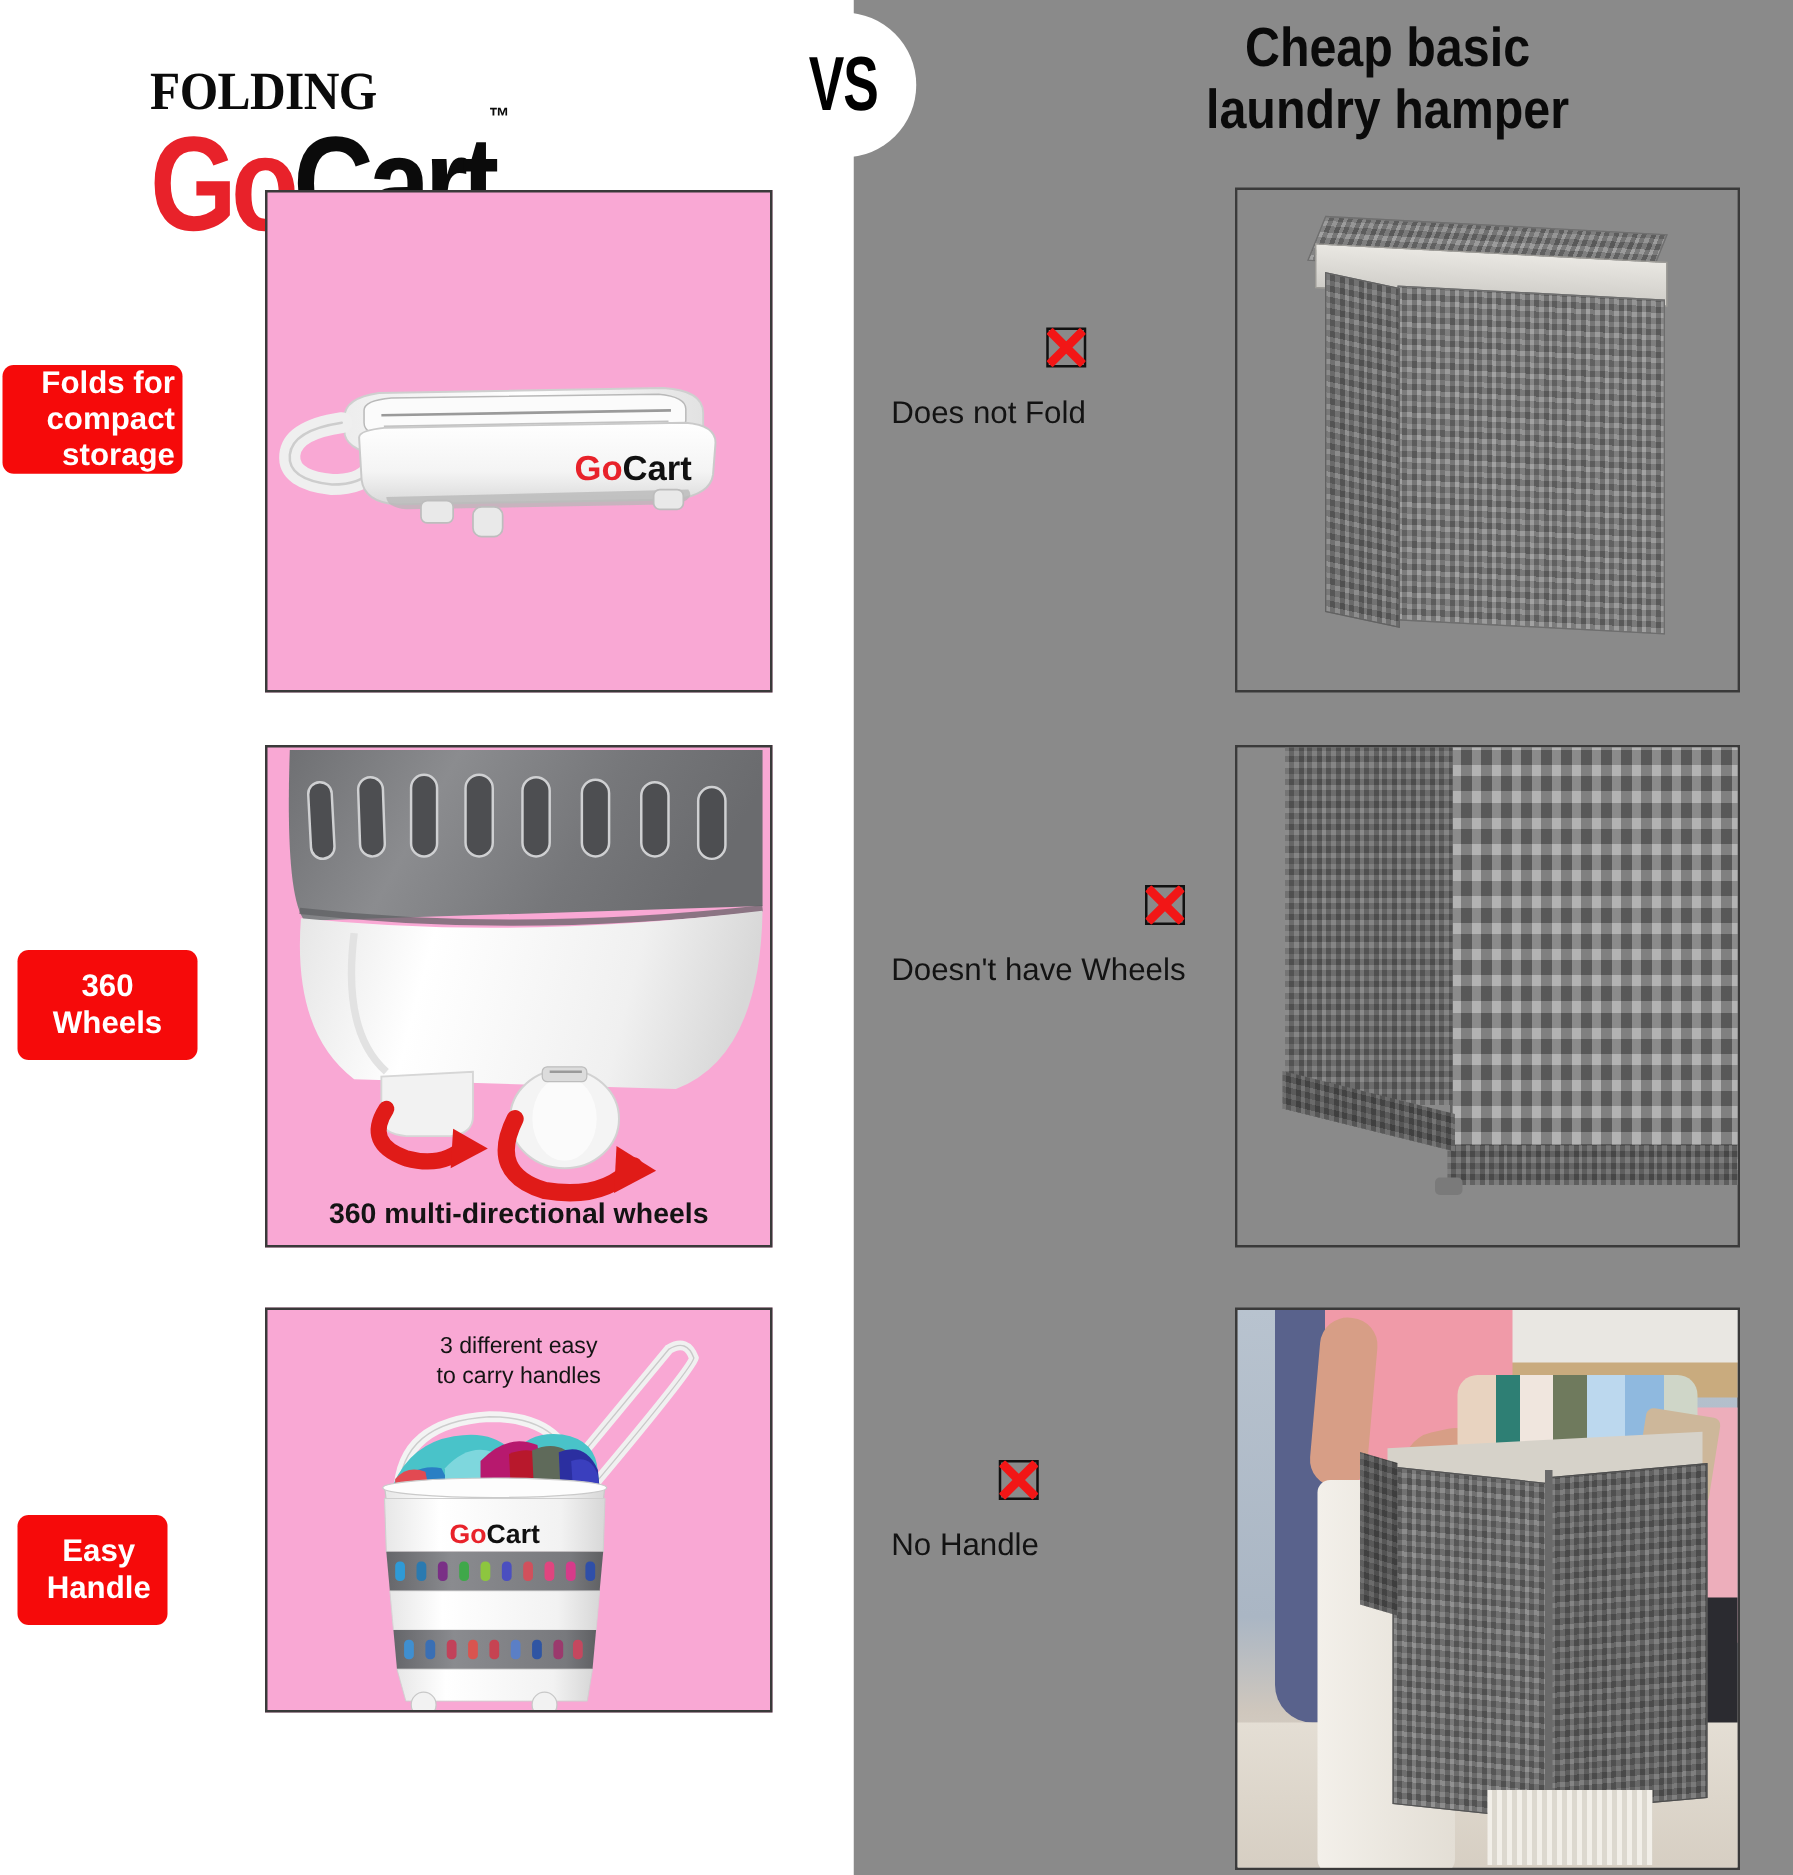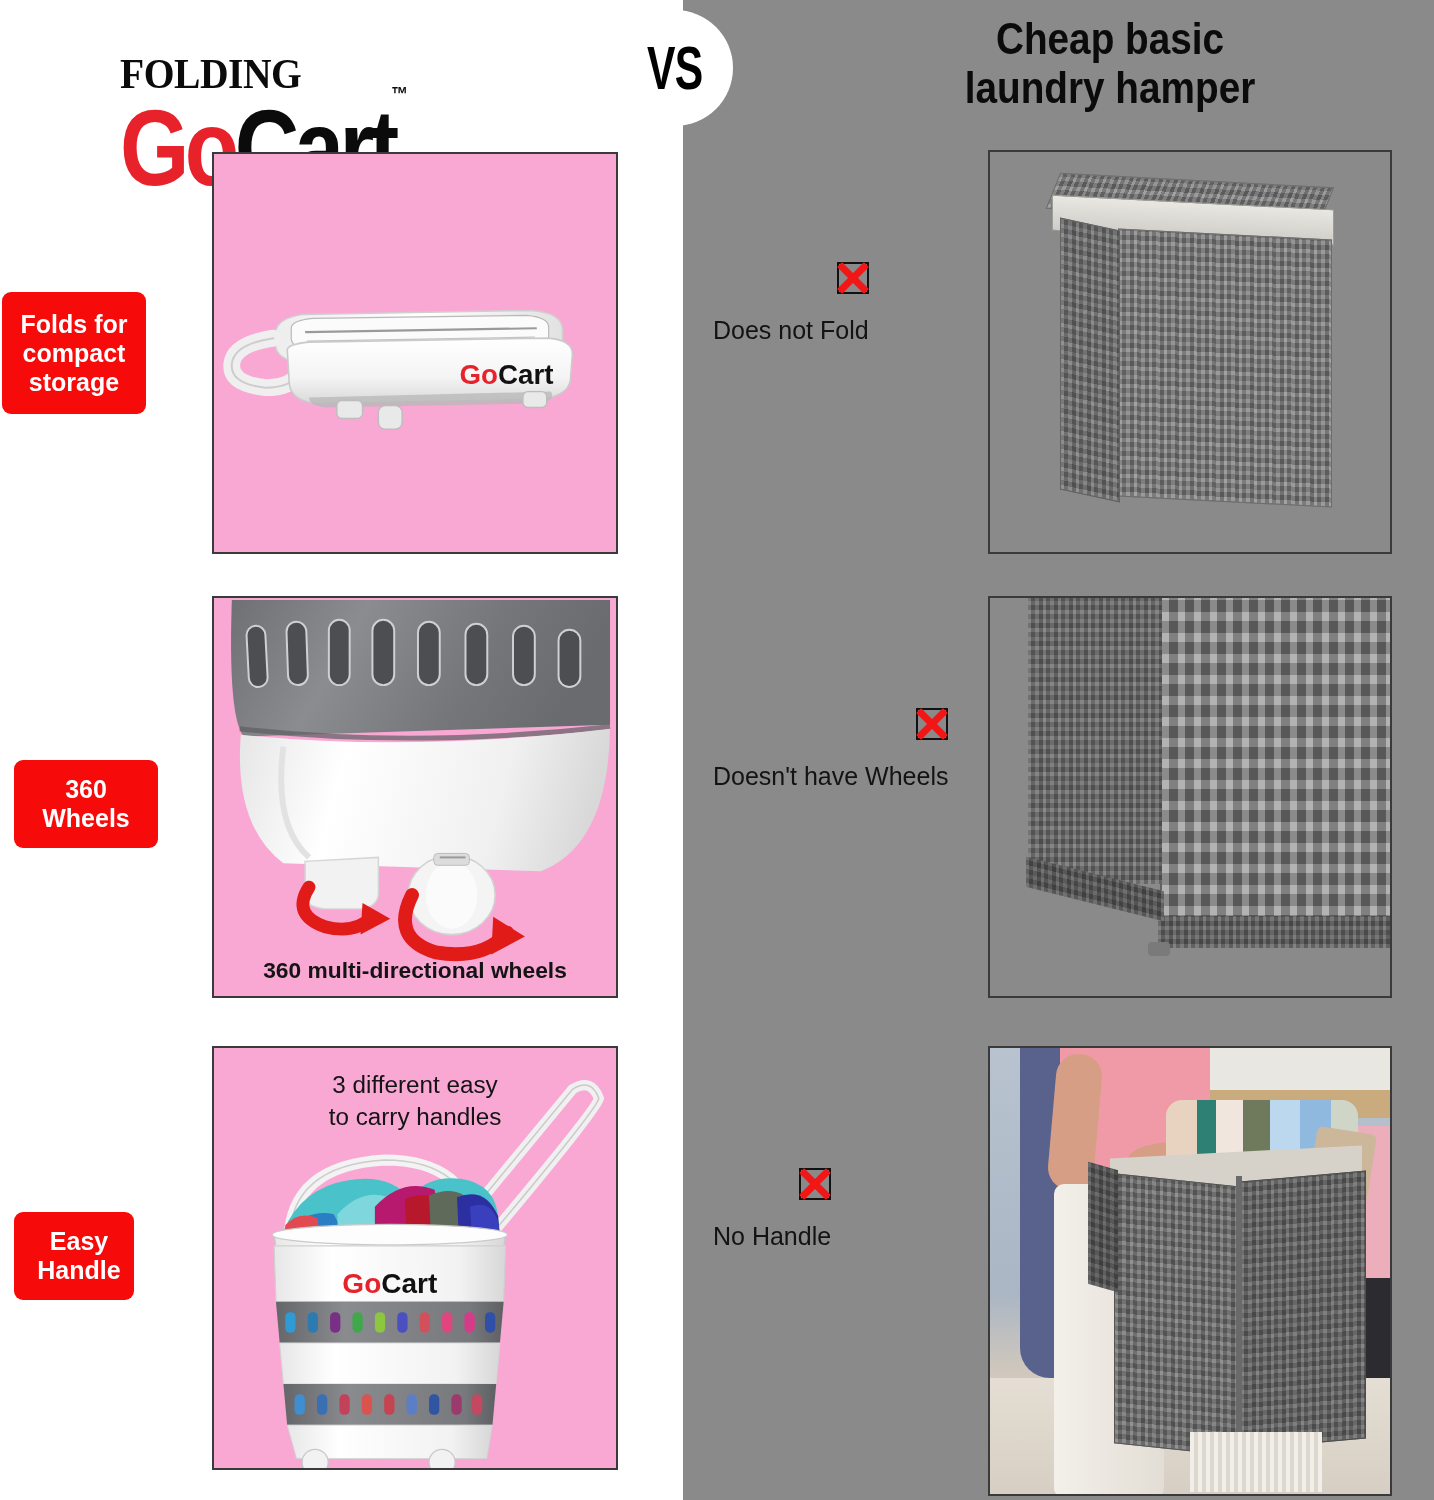--- a/index.html
+++ b/index.html
@@ -76,21 +76,21 @@
     background:#f60a0a;
     border-radius:9px;
     color:#ffffff;
     font-weight:bold;
     font-size:25px;
     line-height:1.16;
     text-align:center;
     display:flex; align-items:center; justify-content:center;
     padding:8px 6px;
   }
-  .badge-1 { left:2px;  top:292px;  width:144px; height:122px; }
+  .badge-1 { left:2px;  top:292px;  width:144px; height:87px;text-align:right; }
   .badge-2 { left:14px; top:760px;  width:144px; height:88px;  }
   .badge-3 { left:14px; top:1212px; width:120px; height:88px;padding-left:16px;  }
 
   
   .con-row { position:absolute; display:flex; align-items:flex-end; gap:22px;flex-direction:column; }
   .con-1 { left:713px; top:262px; }
   .con-2 { left:713px; top:708px; }
   .con-3 { left:713px; top:1168px; }
   .xbox {
     width:32px; height:32px;
@@ -110,21 +110,21 @@
   .frame {
     position:absolute;
     border:2px solid #3a3a3a;
     overflow:hidden;
   }
   .frame.left  { background:#f9a8d4; }
   .frame.right { background:#8a8a8a; }
 
   .fl1 { left:212px; top:152px;  width:406px; height:402px; }
   .fl2 { left:212px; top:596px;  width:406px; height:402px;font-weight:bold; }
-  .fl3 { left:212px; top:1046px; width:406px; height:424px; }
+  .fl3 { left:212px; top:1046px; width:406px; height:324px; }
 
   .fr1 { left:988px; top:150px;  width:404px; height:404px; }
   .fr2 { left:988px; top:596px;  width:404px; height:402px; }
   .fr3 { left:988px; top:1046px; width:404px; height:450px; }
 
   
   .wicker {
     background-color:#808080;
     background-image:
       repeating-linear-gradient(90deg,

